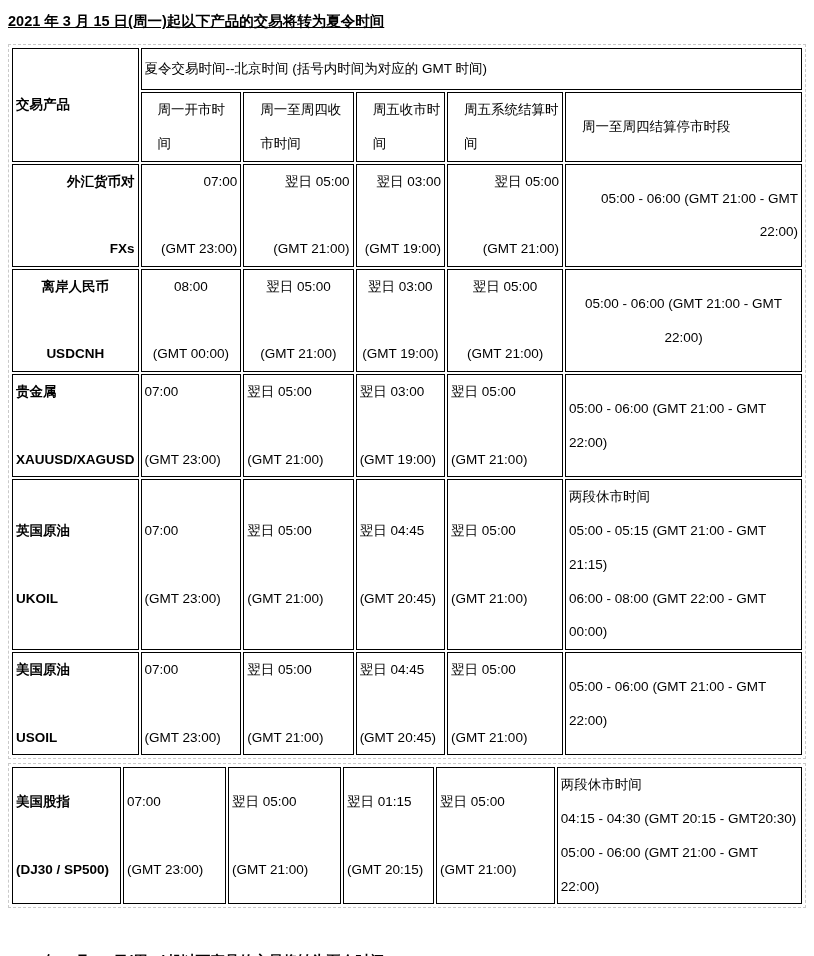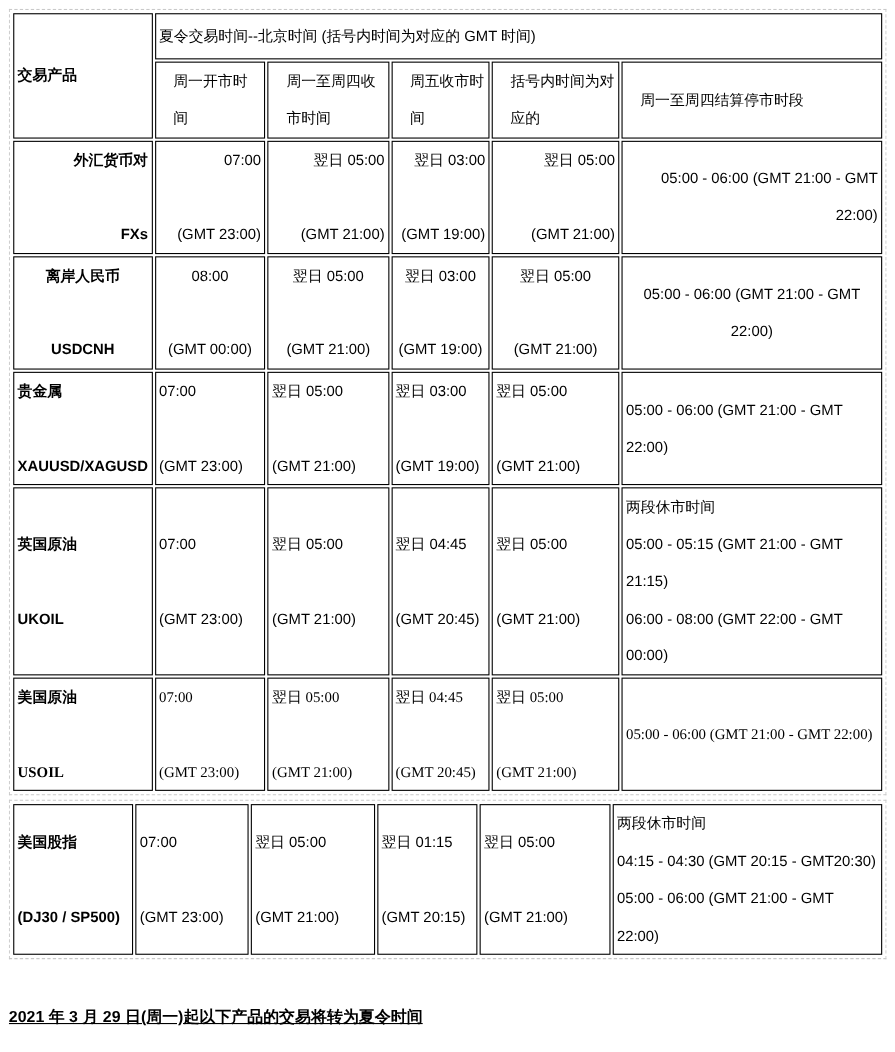--- a/index.html
+++ b/index.html
@@ -38,53 +38,54 @@
     overflow: hidden;
   }
   .b { font-weight: bold; }
   
   .t1-h1 td { height: 42px; }
   .t1-h2 td { height: 68px; padding-left: 16px; }
   .t1-r0 td { height: 76px; text-align: right; }
   .t1-r1 td { height: 78px; text-align: center; }
   .t1-r2 td { height: 78px; }
   .t1-r3 td { height: 108px; }
-  .t1-r4 td { height: 84px; font-family: Liberation Serif, serif; }
+  .t1-r4 td { height: 84px; }
   
   .t2-r0 td { height: 112px; }
   .t2 { margin-top: 4px; }
   
   .title2 { margin-top: 44px; margin-bottom: 12px; }
 </style>
 </head>
 <body>
 
 <div>
 
+  <div class="title">2021 年 3 月 15 日(周一)起以下产品的交易将转为夏令时间</div>
 
   <div class="twrap">
     <table>
       <colgroup>
         <col style="width:110px">
           <col style="width:104px">
           <col style="width:114px">
         <col style="width:92px">
           <col style="width:120px">
           <col style="width:248px">
       </colgroup>
       <tbody>
           <tr class="t1-h1">
         <td class="b" rowspan="2">交易产品</td>
         <td colspan="5">夏令交易时间--北京时间 (括号内时间为对应的 GMT 时间)</td>
       </tr>
       <tr class="t1-h2">
         <td>周一开市时间</td>
         <td>周一至周四收市时间</td>
         <td>周五收市时间</td>
-        <td>括号内时间为对应的</td>
+        <td>周五系统结算时间</td>
         <td>周一至周四结算停市时段</td>
       </tr>
       <tr class="t1-r0">
         <td class="b">外汇货币对
 
 FXs</td>
         <td>07:00
 
 (GMT 23:00)</td>
         <td>翌日 05:00

